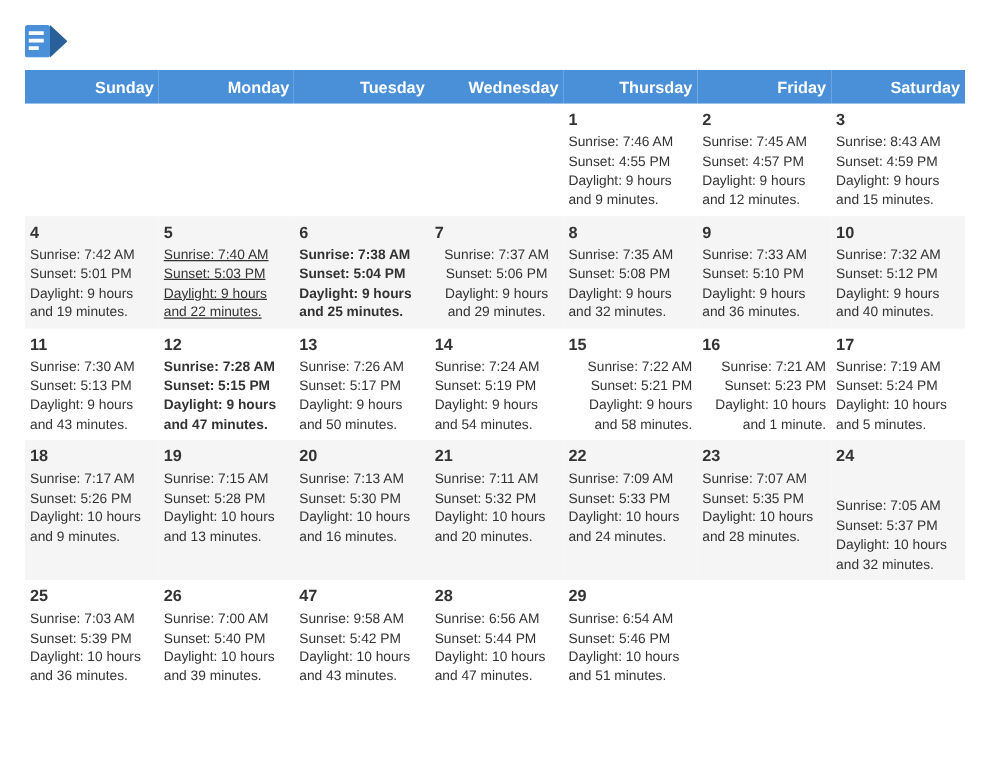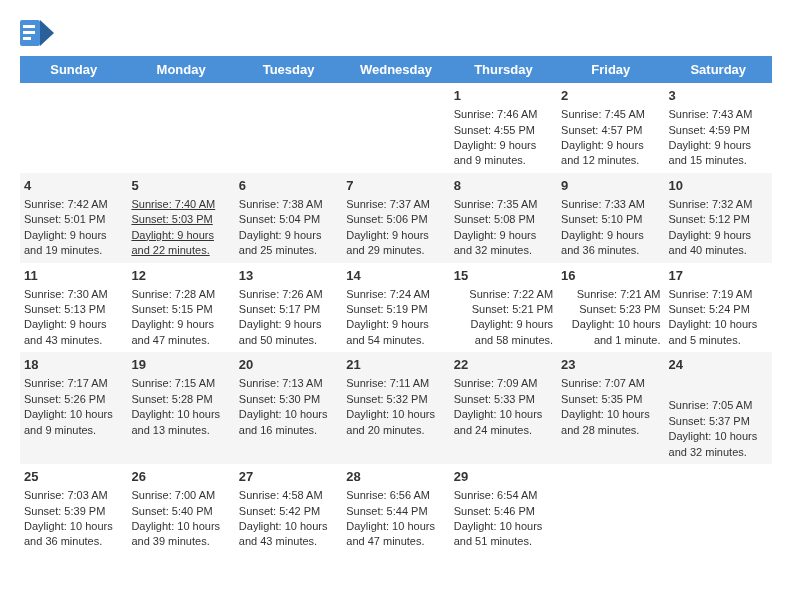--- a/index.html
+++ b/index.html
@@ -40,21 +40,21 @@
     }
     table {
       width: 100%;
       border-collapse: collapse;
       font-size: 11px;
     }
     thead tr th {
       background-color: #4a90d9;
       color: #fff;
       padding: 6px 4px;
-      text-align: center;
+      text-align: right;
       font-size: 13px;
       font-weight: bold;
     }
     tbody tr {
       vertical-align: top;
     }
     tbody tr:nth-child(odd) {
       background-color: #fff;
     }
     tbody tr:nth-child(even) {
@@ -130,21 +130,21 @@
         </td>
         <td>
           <span class="day-number">2</span>
           <div class="day-info" style="white-space: pre-line;">Sunrise: 7:45 AM
 Sunset: 4:57 PM
 Daylight: 9 hours
 and 12 minutes.</div>
         </td>
         <td>
           <span class="day-number">3</span>
-          <div class="day-info" style="white-space: pre-line;">Sunrise: 7:43 AM
+          <div class="day-info" style="white-space: pre-line;">Sunrise: 8:43 AM
 Sunset: 4:59 PM
 Daylight: 9 hours
 and 15 minutes.</div>
         </td>
       </tr>
       <tr>
         <td>
           <span class="day-number">4</span>
           <div class="day-info" style="white-space: pre-line;">Sunrise: 7:42 AM
 Sunset: 5:01 PM
@@ -153,28 +153,28 @@
         </td>
         <td>
           <span class="day-number">5</span>
           <div class="day-info" style="white-space: pre-line; text-decoration: underline;">Sunrise: 7:40 AM
 Sunset: 5:03 PM
 Daylight: 9 hours
 and 22 minutes.</div>
         </td>
         <td>
           <span class="day-number">6</span>
-          <div class="day-info" style="white-space: pre-line;">Sunrise: 7:38 AM
+          <div class="day-info" style="white-space: pre-line; font-weight: bold;">Sunrise: 7:38 AM
 Sunset: 5:04 PM
 Daylight: 9 hours
 and 25 minutes.</div>
         </td>
         <td>
           <span class="day-number">7</span>
-          <div class="day-info" style="white-space: pre-line;">Sunrise: 7:37 AM
+          <div class="day-info" style="white-space: pre-line; text-align: center;">Sunrise: 7:37 AM
 Sunset: 5:06 PM
 Daylight: 9 hours
 and 29 minutes.</div>
         </td>
         <td>
           <span class="day-number">8</span>
           <div class="day-info" style="white-space: pre-line;">Sunrise: 7:35 AM
 Sunset: 5:08 PM
 Daylight: 9 hours
 and 32 minutes.</div>
@@ -197,21 +197,21 @@
       <tr>
         <td>
           <span class="day-number">11</span>
           <div class="day-info" style="white-space: pre-line;">Sunrise: 7:30 AM
 Sunset: 5:13 PM
 Daylight: 9 hours
 and 43 minutes.</div>
         </td>
         <td>
           <span class="day-number">12</span>
-          <div class="day-info" style="white-space: pre-line;">Sunrise: 7:28 AM
+          <div class="day-info" style="white-space: pre-line; font-weight: bold;">Sunrise: 7:28 AM
 Sunset: 5:15 PM
 Daylight: 9 hours
 and 47 minutes.</div>
         </td>
         <td>
           <span class="day-number">13</span>
           <div class="day-info" style="white-space: pre-line;">Sunrise: 7:26 AM
 Sunset: 5:17 PM
 Daylight: 9 hours
 and 50 minutes.</div>
@@ -305,22 +305,22 @@
 and 36 minutes.</div>
         </td>
         <td>
           <span class="day-number">26</span>
           <div class="day-info" style="white-space: pre-line;">Sunrise: 7:00 AM
 Sunset: 5:40 PM
 Daylight: 10 hours
 and 39 minutes.</div>
         </td>
         <td>
-          <span class="day-number">27</span>
-          <div class="day-info" style="white-space: pre-line;">Sunrise: 4:58 AM
+          <span class="day-number">47</span>
+          <div class="day-info" style="white-space: pre-line;">Sunrise: 9:58 AM
 Sunset: 5:42 PM
 Daylight: 10 hours
 and 43 minutes.</div>
         </td>
         <td>
           <span class="day-number">28</span>
           <div class="day-info" style="white-space: pre-line;">Sunrise: 6:56 AM
 Sunset: 5:44 PM
 Daylight: 10 hours
 and 47 minutes.</div>

